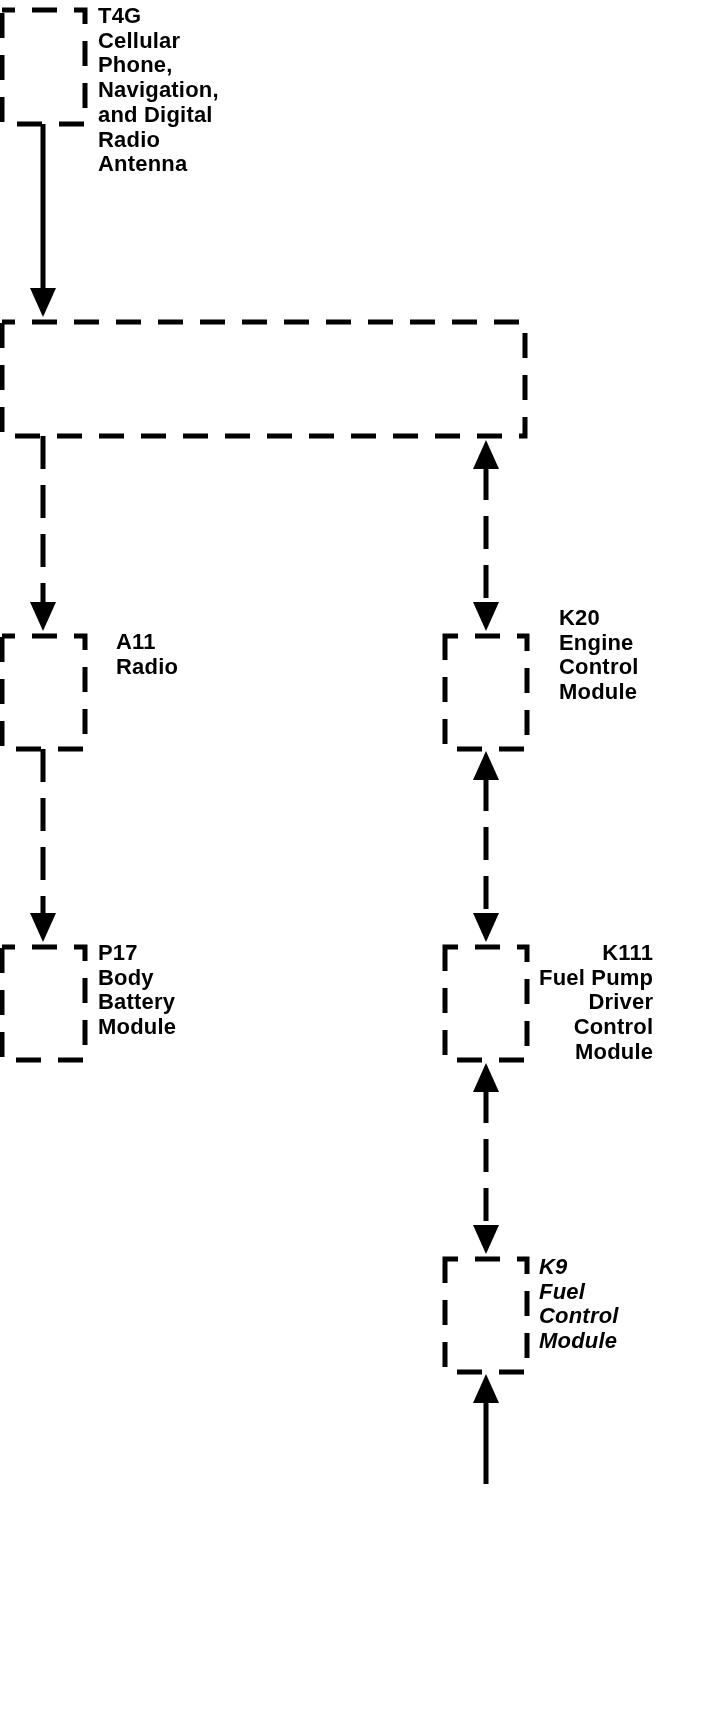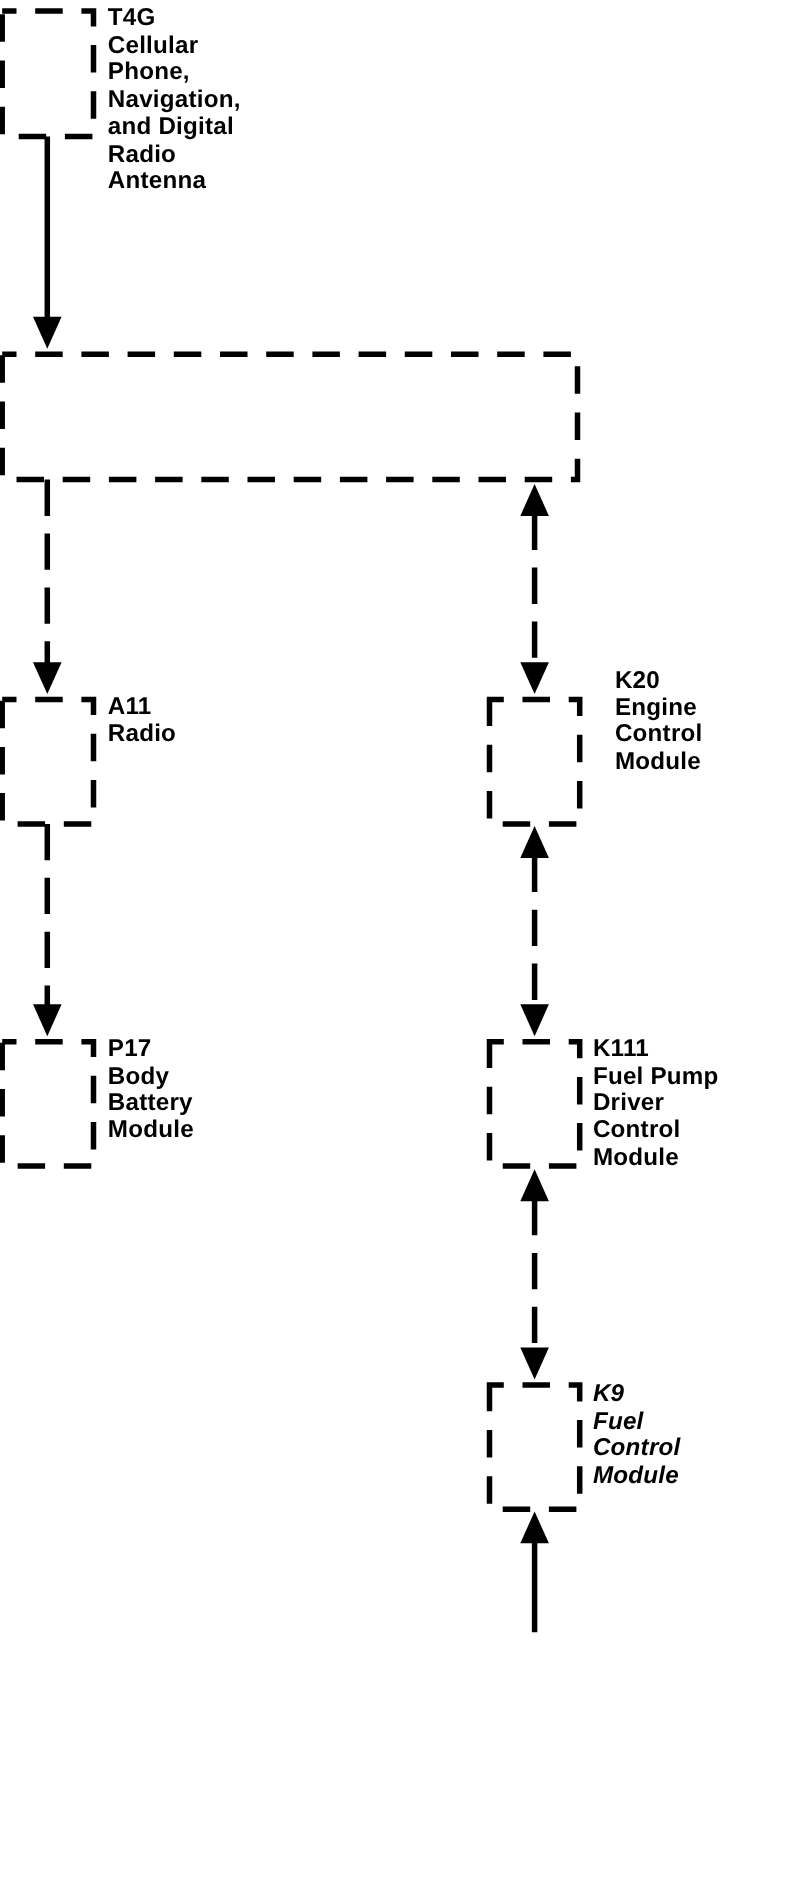--- a/index.html
+++ b/index.html
@@ -71,37 +71,37 @@
 
   <div class="label" style="left:98px;  top:4px;">
       <div class="label-line">T4G</div>
       <div class="label-line">Cellular</div>
       <div class="label-line">Phone,</div>
       <div class="label-line">Navigation,</div>
       <div class="label-line">and Digital</div>
       <div class="label-line">Radio</div>
       <div class="label-line">Antenna</div>
     </div>
-  <div class="label" style="left:98px;  top:630px;">
+  <div class="label" style="left:116px;  top:630px;">
       <div class="label-line">A11</div>
       <div class="label-line">Radio</div>
     </div>
   <div class="label" style="left:98px;  top:941px;">
       <div class="label-line">P17</div>
       <div class="label-line">Body</div>
       <div class="label-line">Battery</div>
       <div class="label-line">Module</div>
     </div>
   <div class="label" style="left:539px; top:606px;margin-left:20px;">
       <div class="label-line">K20</div>
       <div class="label-line">Engine</div>
       <div class="label-line">Control</div>
       <div class="label-line">Module</div>
     </div>
-  <div class="label" style="left:539px; top:941px;">
+  <div class="label" style="left:539px; top:941px;text-align:right;">
       <div class="label-line">K111</div>
       <div class="label-line">Fuel Pump</div>
       <div class="label-line">Driver</div>
       <div class="label-line">Control</div>
       <div class="label-line">Module</div>
     </div>
   <div class="label" style="left:539px; top:1255px;font-style:italic;">
       <div class="label-line">K9</div>
       <div class="label-line">Fuel</div>
       <div class="label-line">Control</div>

